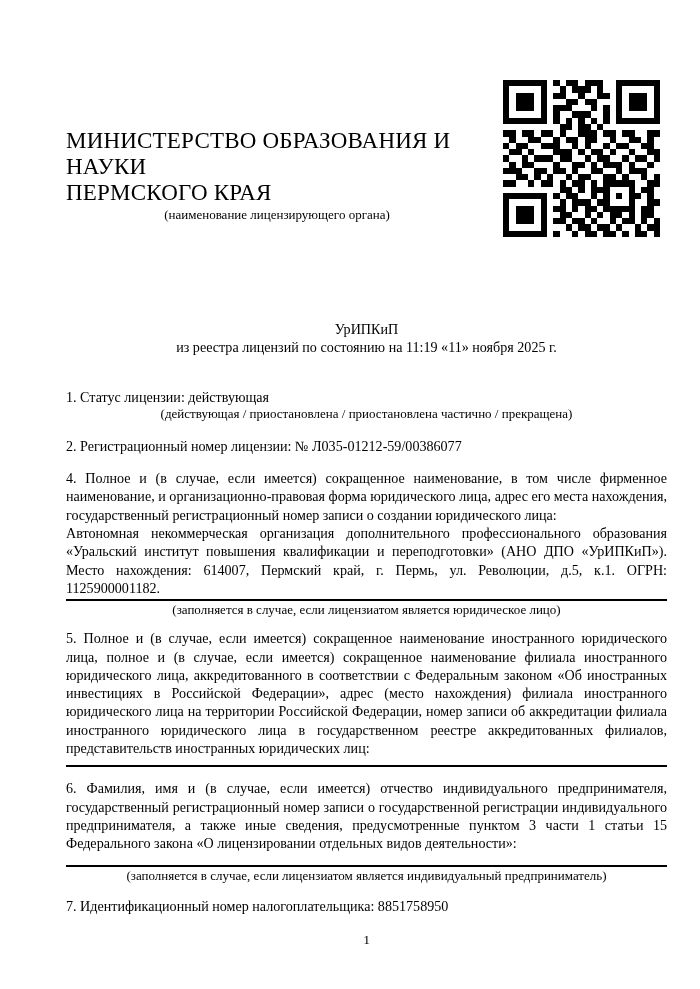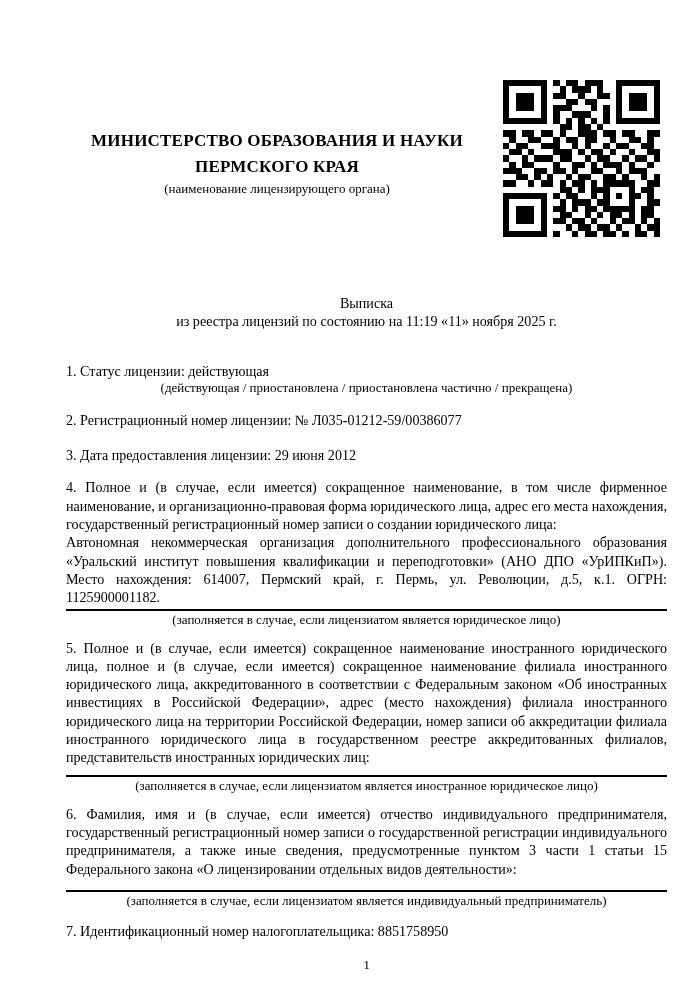--- a/index.html
+++ b/index.html
@@ -24,24 +24,23 @@
     top: 80px;
     left: 503px;
     width: 157px;
     height: 157px;
   }
   .qr svg { width: 100%; height: 100%; display: block; fill: #000; }
 
   
   .header { margin-top: 128px; width: 422px; }
   .ministry {
-    font-weight: bold;
-    font-size: 17px;
+    font-weight: normal;
+    font-size: 23px;
     line-height: 26px;
-    text-align: center;
     letter-spacing: 0.2px;
   }
   .header .small-caption { margin-top: 2px; }
 
   .small-caption {
     font-size: 13px;
     line-height: 14px;
     text-align: center;
   }
 
@@ -434,48 +433,44 @@
 
   <div class="header">
     <div class="ministry">
       <div>МИНИСТЕРСТВО ОБРАЗОВАНИЯ И НАУКИ</div>
       <div>ПЕРМСКОГО КРАЯ</div>
     </div>
     <div class="small-caption">(наименование лицензирующего органа)</div>
   </div>
 
   <div class="doc-title">
-    <div>Выписка</div>
+    <div>УрИПКиП</div>
     <div>из реестра лицензий по состоянию на 11:19 «11» ноября 2025 г.</div>
   </div>
 
   <div class="section section-1">
     <div class="body-text">1. Статус лицензии: действующая</div>
     <div class="small-caption">(действующая / приостановлена / приостановлена частично / прекращена)</div>
   </div>
 
   <div class="section section-2">
     <div class="body-text">2. Регистрационный номер лицензии: № Л035-01212-59/00386077</div>
   </div>
 
-  <div class="section section-3">
-    <div class="body-text">3. Дата предоставления лицензии: 29 июня 2012</div>
-  </div>
 
   <div class="section section-4">
     <div class="body-text">4. Полное и (в случае, если имеется) сокращенное наименование, в том числе фирменное наименование, и организационно-правовая форма юридического лица, адрес его места нахождения, государственный регистрационный номер записи о создании юридического лица:</div>
     <div class="body-text">Автономная некоммерческая организация дополнительного профессионального образования «Уральский институт повышения квалификации и переподготовки» (АНО ДПО «УрИПКиП»). Место нахождения: 614007, Пермский край, г. Пермь, ул. Революции, д.5, к.1. ОГРН: 1125900001182.</div>
     <div class="rule rule-s4"></div>
     <div class="small-caption">(заполняется в случае, если лицензиатом является юридическое лицо)</div>
   </div>
 
   <div class="section section-5">
     <div class="body-text">5. Полное и (в случае, если имеется) сокращенное наименование иностранного юридического лица, полное и (в случае, если имеется) сокращенное наименование филиала иностранного юридического лица, аккредитованного в соответствии с Федеральным законом «Об иностранных инвестициях в Российской Федерации», адрес (место нахождения) филиала иностранного юридического лица на территории Российской Федерации, номер записи об аккредитации филиала иностранного юридического лица в государственном реестре аккредитованных филиалов, представительств иностранных юридических лиц:</div>
     <div class="rule rule-s5"></div>
-    <div class="small-caption">(заполняется в случае, если лицензиатом является иностранное юридическое лицо)</div>
   </div>
 
   <div class="section section-6">
     <div class="body-text">6. Фамилия, имя и (в случае, если имеется) отчество индивидуального предпринимателя, государственный регистрационный номер записи о государственной регистрации индивидуального предпринимателя, а также иные сведения, предусмотренные пунктом 3 части 1 статьи 15 Федерального закона «О лицензировании отдельных видов деятельности»:</div>
     <div class="rule rule-s6"></div>
     <div class="small-caption">(заполняется в случае, если лицензиатом является индивидуальный предприниматель)</div>
   </div>
 
   <div class="section section-7">
     <div class="body-text">7. Идентификационный номер налогоплательщика: 8851758950</div>

